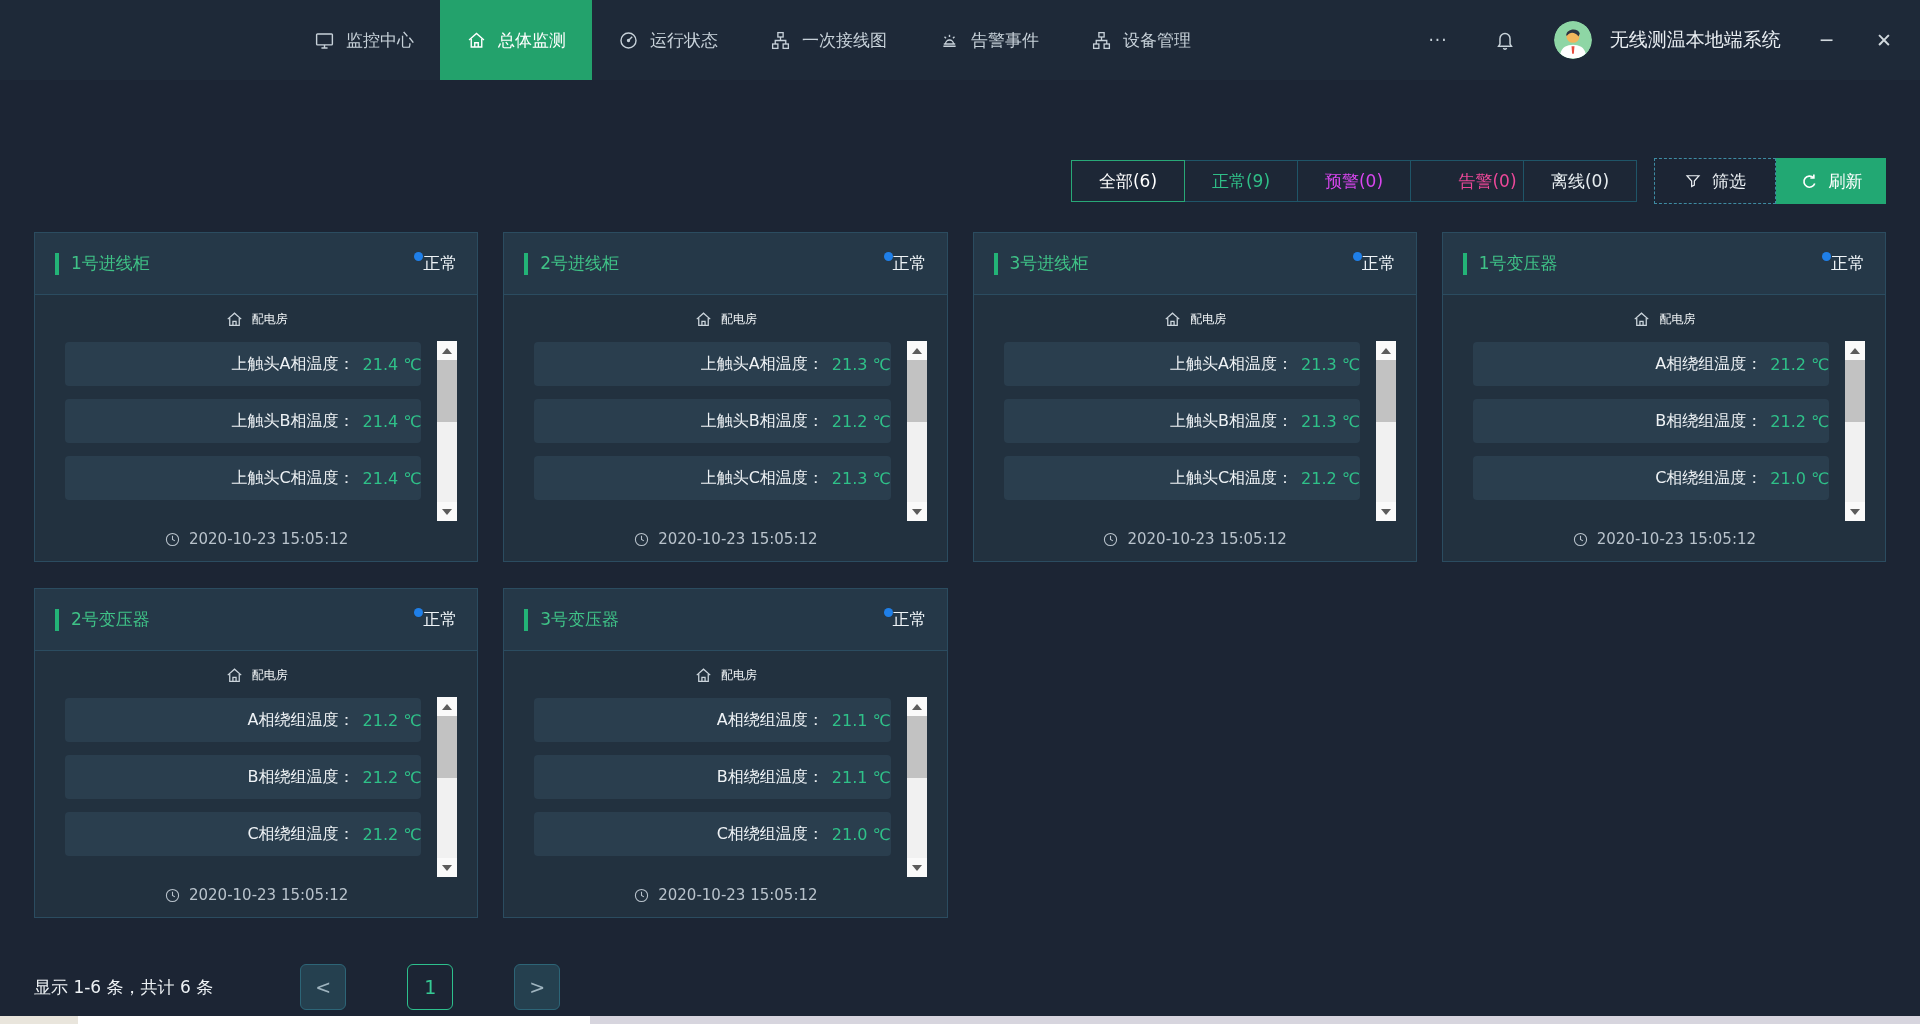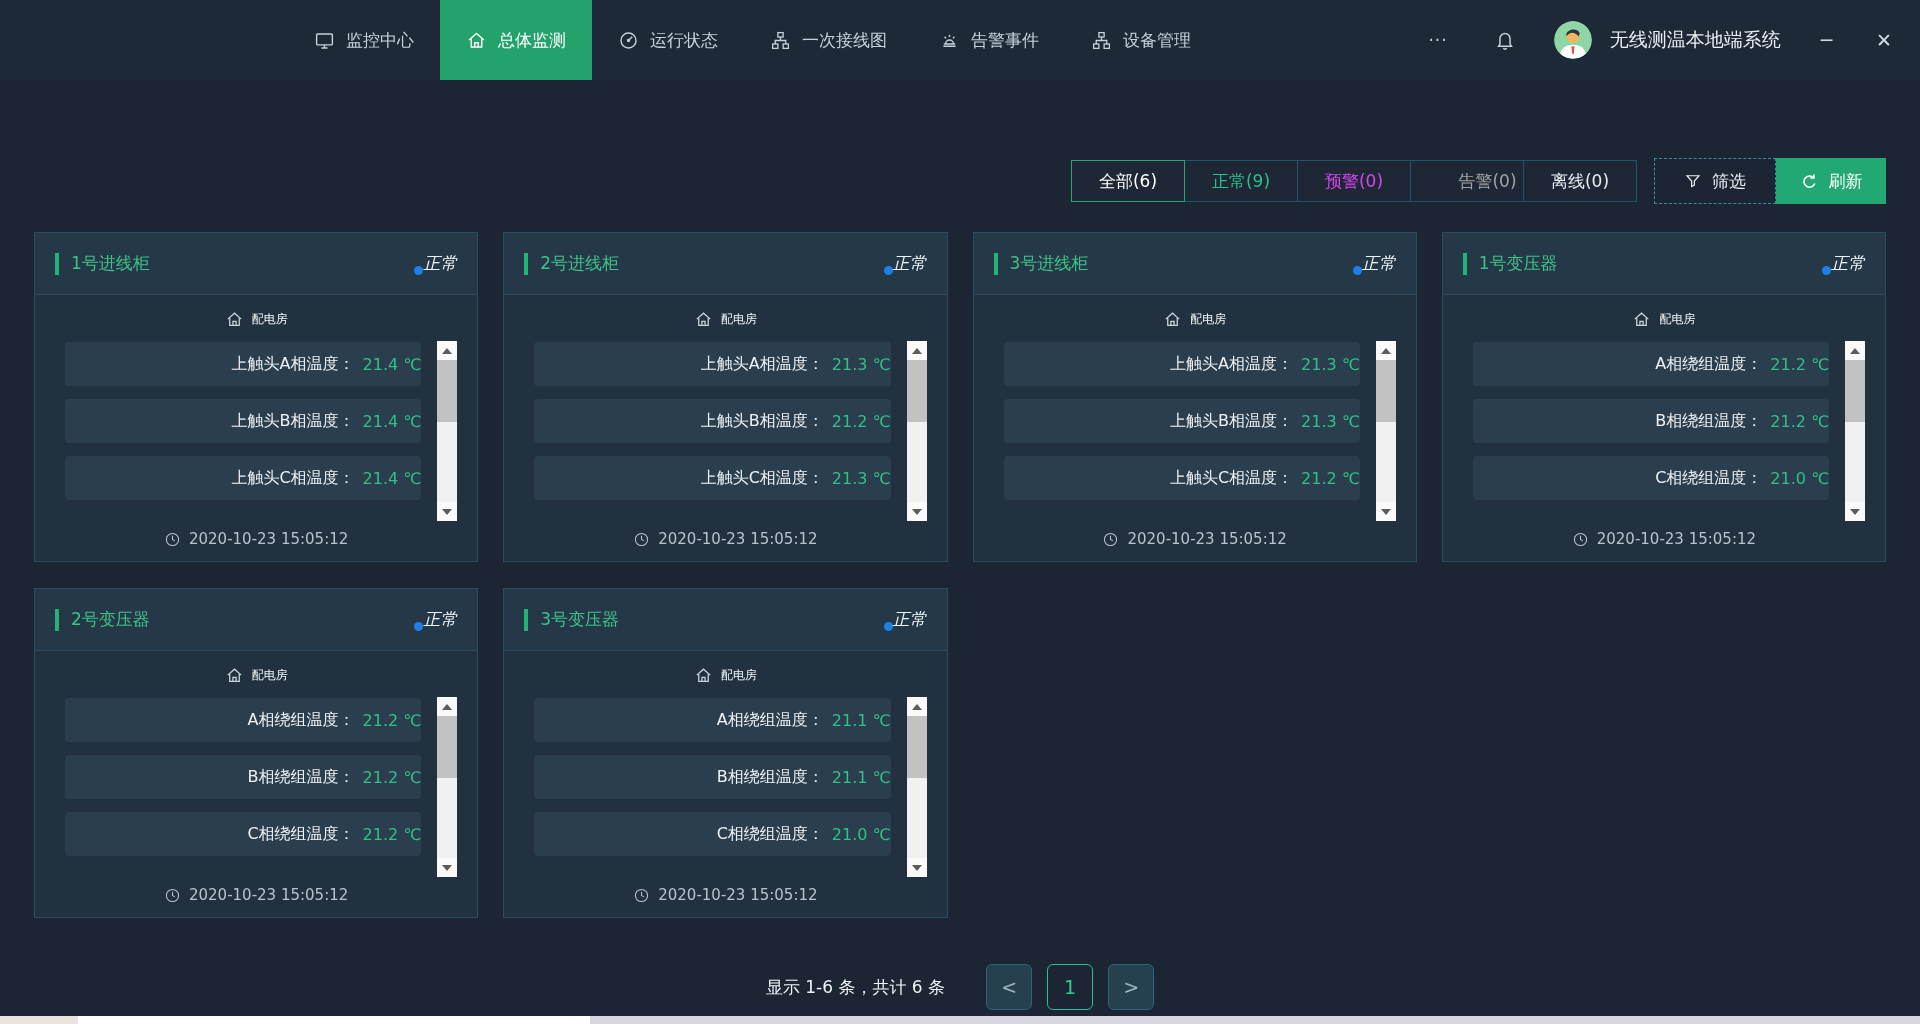--- a/index.html
+++ b/index.html
@@ -36,21 +36,21 @@
     display:flex; align-items:center; justify-content:center; gap:10px; font-size:17px; cursor:pointer; }
   .refresh-btn .icon { width:19px; height:19px; }
 
   
   .cards { display:grid; grid-template-columns:repeat(4,1fr); gap:26px 25px; margin:28px 34px 0; }
   .card { height:330px; background:#22313f; border:1px solid #2b4c60; display:flex; flex-direction:column; }
   .card-header { height:62px; flex:none; background:#253848; border-bottom:1px solid #2b4c60;
     display:flex; align-items:center; padding:0 20px; cursor:pointer; }
   .card-accent { width:4px; height:22px; background:#23b377; margin-right:12px; }
   .card-title { color:var(--title_green); font-size:17px; }
-  .card-status { margin-left:auto; display:flex; align-items:flex-end; color:#eef3f6; font-size:17px;font-style:italic; }
+  .card-status { margin-left:auto; display:flex; align-items:flex-start; color:#eef3f6; font-size:17px; }
   .status-dot { width:9px; height:9px; border-radius:50%; background:var(--status_dot_blue); }
   .card-body { flex:1; position:relative; display:flex; flex-direction:column; }
   .card-location { margin-top:15px; display:flex; align-items:center; justify-content:center; gap:8px; color:#f1f5f7; font-size:12px; }
   .card-location .icon { width:19px; height:19px; color:#ccd5dc; }
   .rows { margin:13px 56px 0 30px; }
   .data-row { height:44px; border-radius:4px; background:#2a3e4e; display:flex; align-items:center; justify-content:flex-end;
     margin-bottom:13px; font-size:16px; color:#eef2f5; white-space:nowrap; }
   .row-value { color:var(--value_green); margin-left:8px; }
   .card-time { margin-top:auto; margin-bottom:13px; display:flex; align-items:center; justify-content:center; gap:8px; color:#b9c3cc; font-size:15px; }
   .card-time .icon { width:17px; height:17px; }
@@ -58,21 +58,21 @@
   
   .v-scrollbar { position:absolute; right:20px; top:46px; width:20px; height:180px; background:#f1f1f1; cursor:pointer; }
   .v-scrollbar .arrow { position:absolute; left:0; width:20px; height:19px; background:#fafafa; display:flex; align-items:center; justify-content:center; }
   .v-scrollbar .arrow.up { top:0; }
   .v-scrollbar .arrow.down { bottom:0; }
   .tri-up { width:0; height:0; border-left:5px solid transparent; border-right:5px solid transparent; border-bottom:6px solid #5c5c5c; }
   .tri-down { width:0; height:0; border-left:5px solid transparent; border-right:5px solid transparent; border-top:6px solid #5c5c5c; }
   .v-scrollbar .thumb { position:absolute; left:0; top:19px; width:20px; height:62px; background:#c2c2c2; }
 
   
-  .footer { display:flex; justify-content:center; align-items:center; margin:46px 34px 0; }
+  .footer { display:flex; justify-content:flex-start; align-items:center; margin:46px 34px 0;gap:46px; }
   .page-summary { color:#eef2f5; font-size:17px; margin-right:26px; white-space:nowrap; }
   .page-btn { width:46px; height:46px; border-radius:6px; display:flex; align-items:center; justify-content:center;
     font-size:19px; margin-left:15px; cursor:pointer; }
   .page-prev, .page-next { background:#25404f; border:1px solid #2d6577; color:#9fb4bf; }
   .page-current { background:transparent; border:1px solid #2dc08d; color:#35ca94; }
 
   
   .h-scrollbar { position:absolute; left:0; bottom:0; width:1920px; height:8px; background:#d7d5de; cursor:pointer; }
   .h-scrollbar .corner { position:absolute; left:0; top:0; width:78px; height:8px; background:#e9e5dc; }
   .h-scrollbar .h-thumb { position:absolute; left:78px; top:0; width:512px; height:8px; background:#ffffff; }
@@ -189,21 +189,21 @@
         </div>
 
         <div class="filter-tab" style="color: rgb(47, 190, 135);">
           <span>正常(9)</span>
         </div>
 
         <div class="filter-tab" style="color: #d946ef;">
           <span>预警(0)</span>
         </div>
 
-        <div class="filter-tab" style="color: #a3a3a3; padding-left: 41px;">
+        <div class="filter-tab" style="color: #ec4899; padding-left: 41px;">
           <span>告警(0)</span>
         </div>
 
         <div class="filter-tab" style="color: rgb(231, 237, 240);">
           <span>离线(0)</span>
         </div>
 
     </div>
     <div class="tool-buttons">
       <button class="filter-btn">

